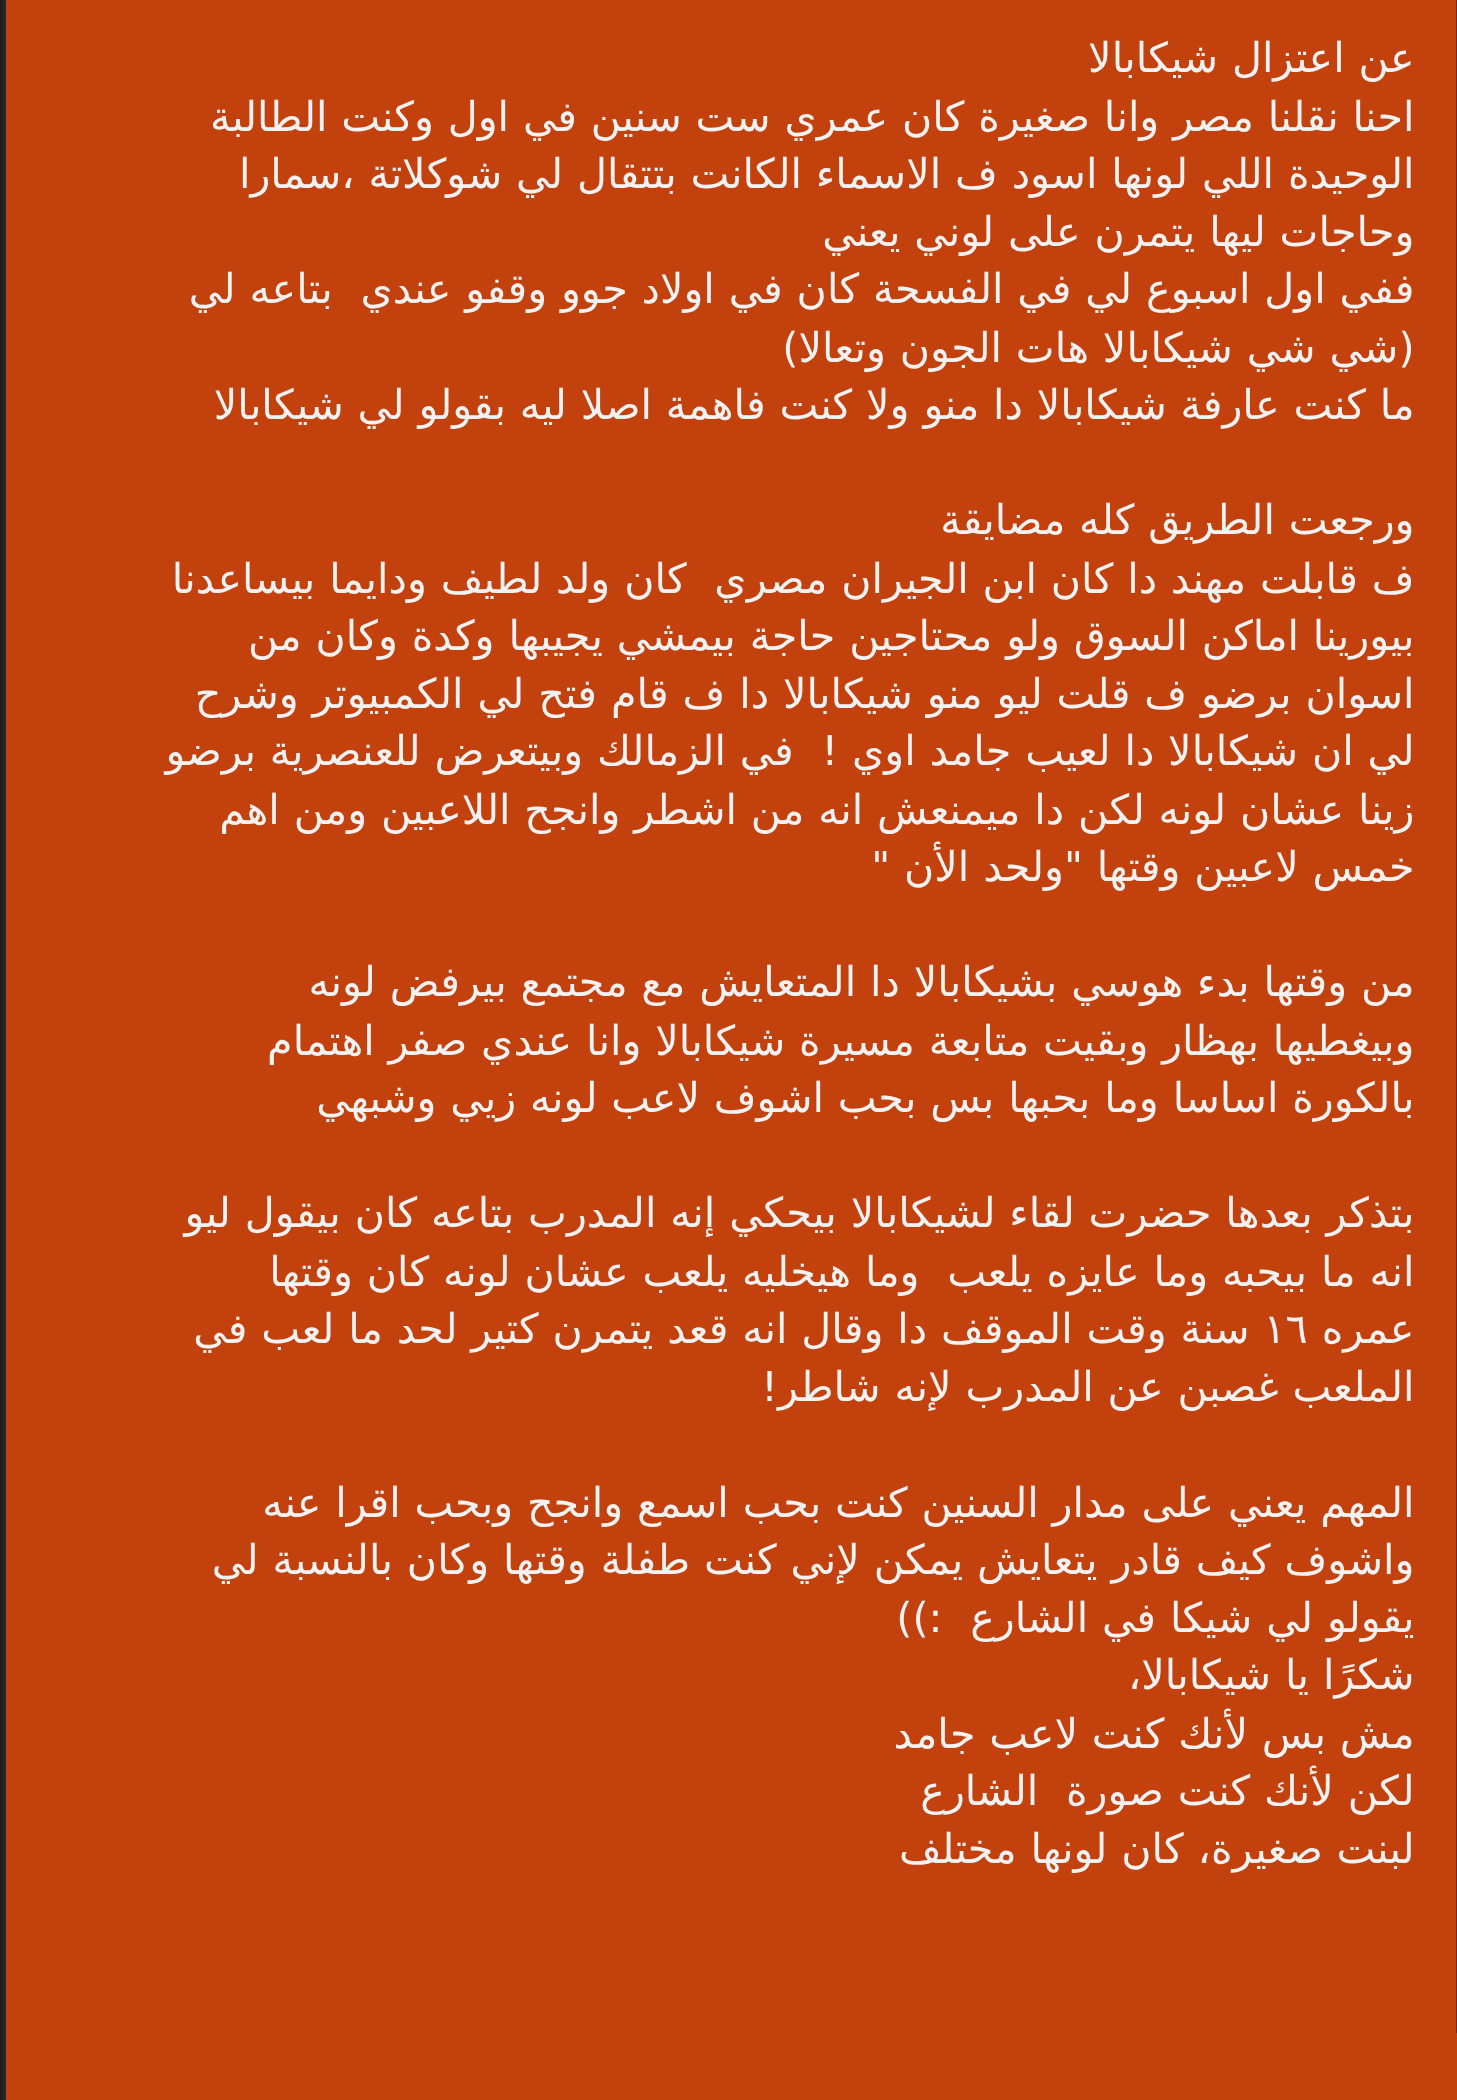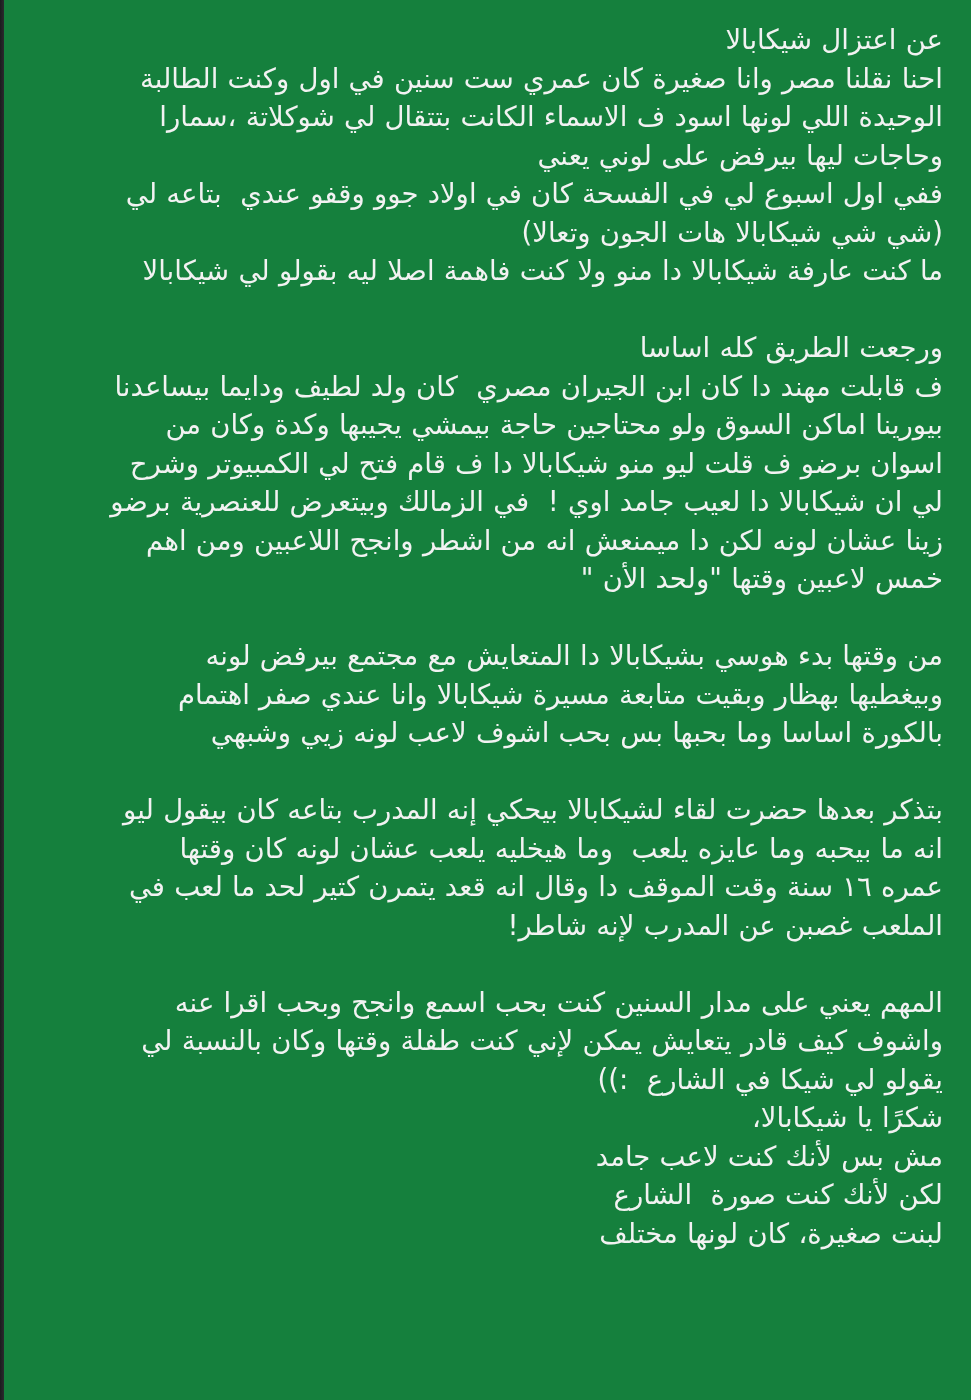--- a/index.html
+++ b/index.html
@@ -66,36 +66,36 @@
   }
 
   
   #post-body .para.tight {
     margin-top: 0;
   }
 </style>
 </head>
 <body>
 
-<div id="post-screenshot" style="background: #15803d;">
+<div id="post-screenshot" style="background: #c2410c;">
 
   <div class="edge-shadow-left"></div>
 
   <div id="post-body" style="color: rgb(242, 242, 242);">
       <div class="para">
         <span class="line">عن اعتزال شيكابالا</span>
         <span class="line">احنا نقلنا مصر وانا صغيرة كان عمري ست سنين في اول وكنت الطالبة</span>
         <span class="line">الوحيدة اللي لونها اسود ف الاسماء الكانت بتتقال لي شوكلاتة ،سمارا</span>
-        <span class="line">وحاجات ليها بيرفض على لوني يعني</span>
+        <span class="line">وحاجات ليها يتمرن على لوني يعني</span>
         <span class="line">ففي اول اسبوع لي في الفسحة كان في اولاد جوو وقفو عندي  بتاعه لي</span>
         <span class="line">(شي شي شيكابالا هات الجون وتعالا)</span>
         <span class="line">ما كنت عارفة شيكابالا دا منو ولا كنت فاهمة اصلا ليه بقولو لي شيكابالا</span>
       </div>
       <div class="para">
-        <span class="line">ورجعت الطريق كله اساسا</span>
+        <span class="line">ورجعت الطريق كله مضايقة</span>
         <span class="line">ف قابلت مهند دا كان ابن الجيران مصري  كان ولد لطيف ودايما بيساعدنا</span>
         <span class="line">بيورينا اماكن السوق ولو محتاجين حاجة بيمشي يجيبها وكدة وكان من</span>
         <span class="line">اسوان برضو ف قلت ليو منو شيكابالا دا ف قام فتح لي الكمبيوتر وشرح</span>
         <span class="line">لي ان شيكابالا دا لعيب جامد اوي !  في الزمالك وبيتعرض للعنصرية برضو</span>
         <span class="line">زينا عشان لونه لكن دا ميمنعش انه من اشطر وانجح اللاعبين ومن اهم</span>
         <span class="line">خمس لاعبين وقتها "ولحد الأن "</span>
       </div>
       <div class="para">
         <span class="line">من وقتها بدء هوسي بشيكابالا دا المتعايش مع مجتمع بيرفض لونه</span>
         <span class="line">وبيغطيها بهظار وبقيت متابعة مسيرة شيكابالا وانا عندي صفر اهتمام</span>

